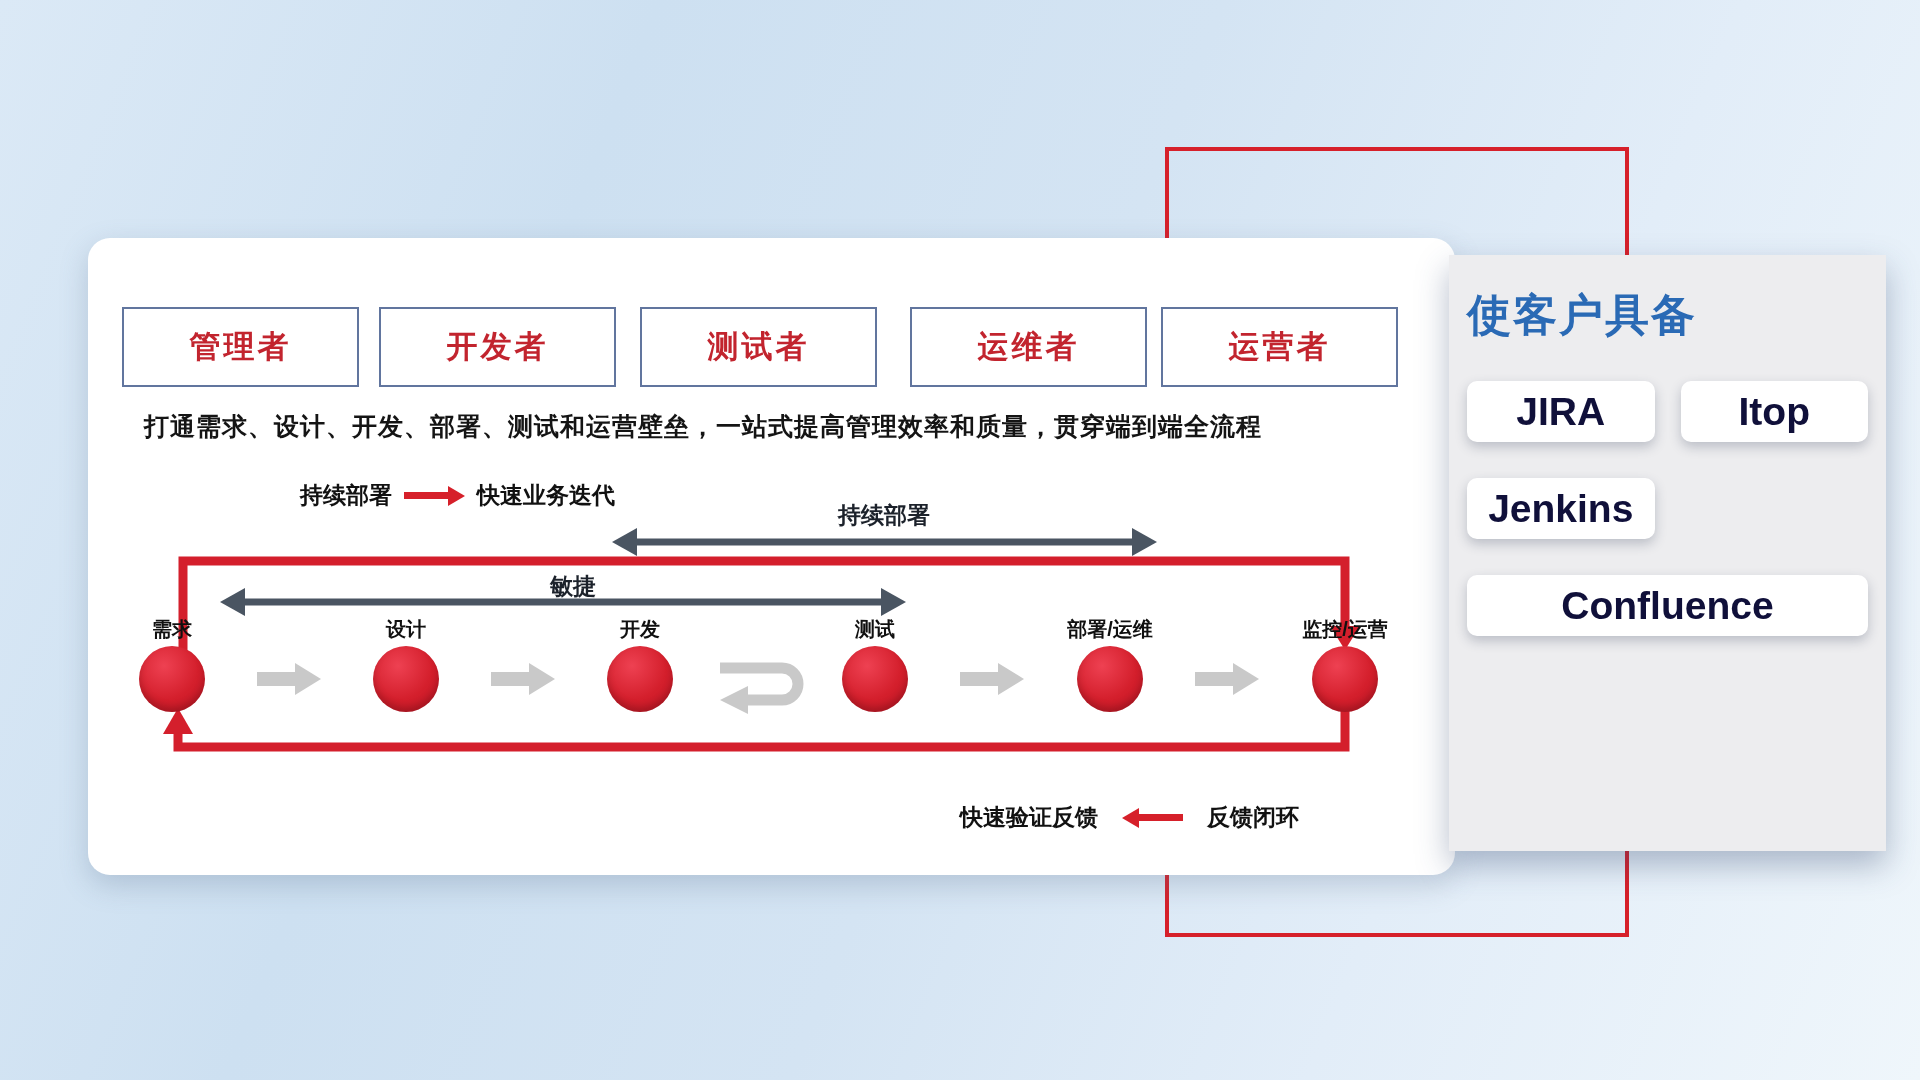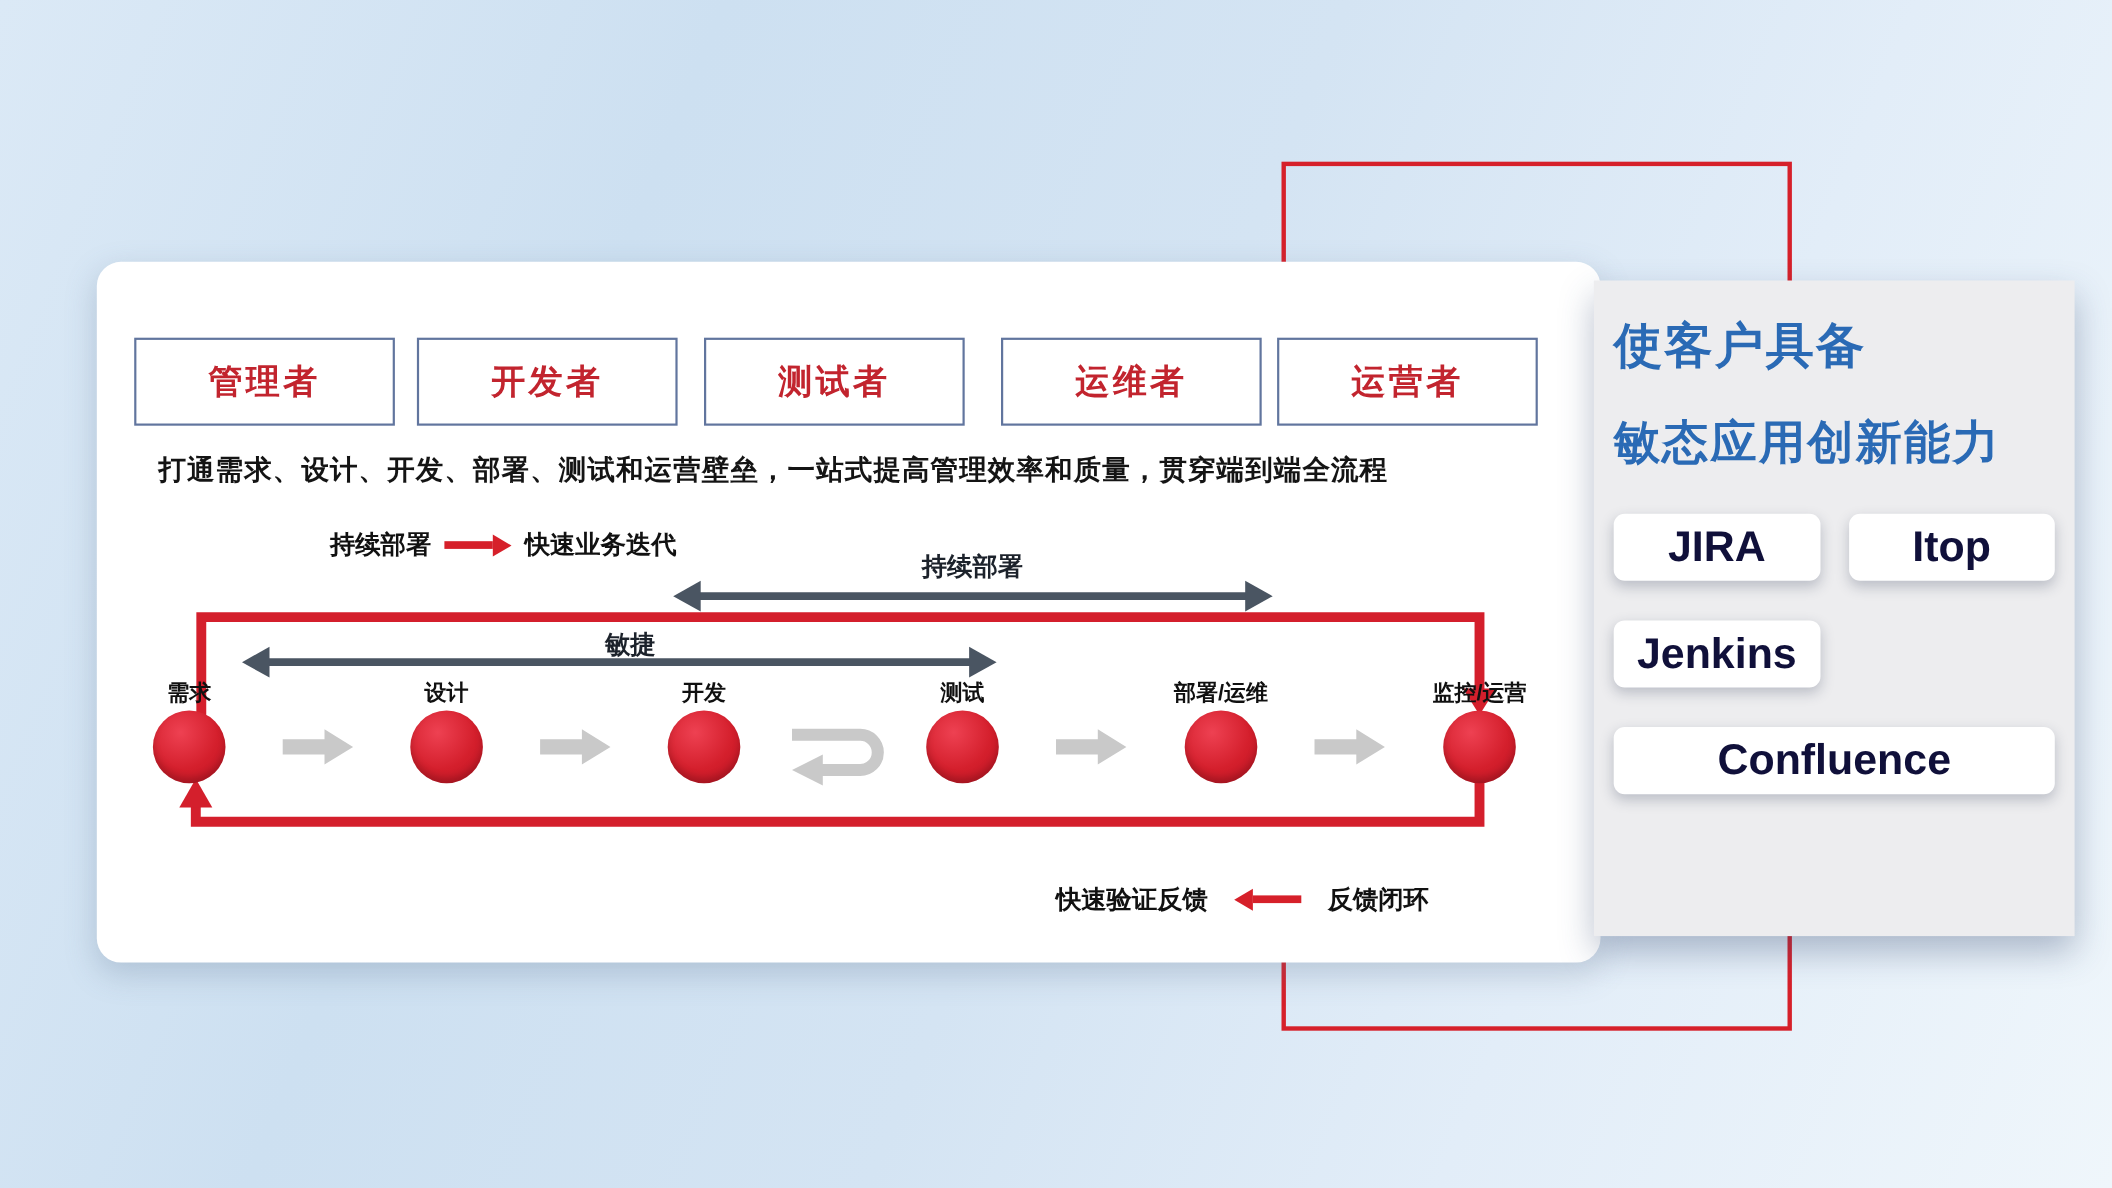--- a/index.html
+++ b/index.html
@@ -164,21 +164,20 @@
           <span class="head"></span>
           <span class="shaft"></span>
         </span>
       <span>反馈闭环</span>
     </div>
   </div>
 
   <div class="tool-panel">
     <div class="tool-title">
       <div class="line1">使客户具备</div>
-      <div class="line2">敏态应用创新能力</div>
     </div>
     <div class="tool-grid">
       <div class="tool-btn">JIRA</div>
       <div class="tool-btn">Itop</div>
       <div class="tool-btn">Jenkins</div>
       <div class="tool-btn full">Confluence</div>
     </div>
   </div>
 
 </div>

